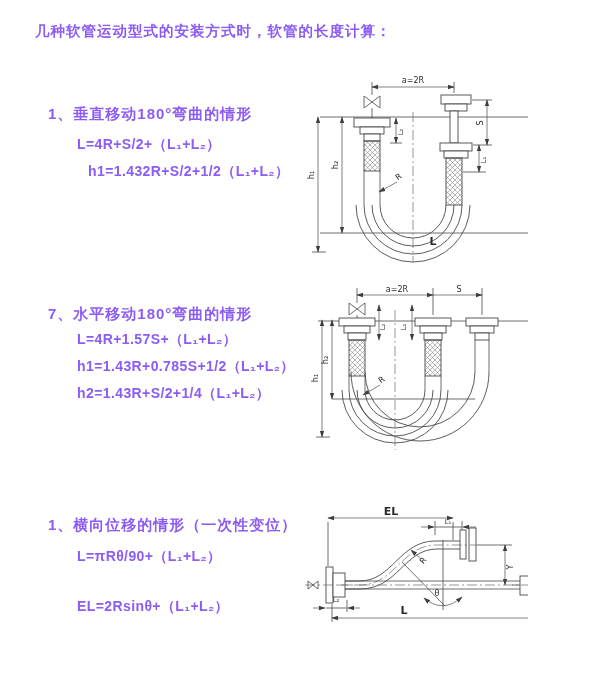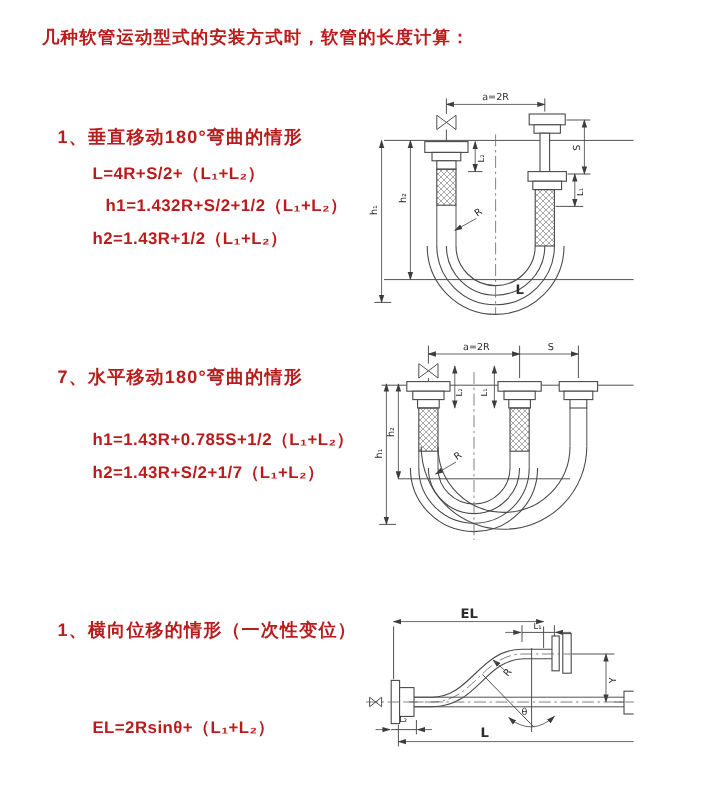--- a/index.html
+++ b/index.html
@@ -1,17 +1,17 @@
 <!DOCTYPE html>
 <html><head>
 <meta charset="utf-8">
 <style>
   html,body{margin:0;padding:0;background:#ffffff;}
   #page{position:relative;width:528px;height:675px;background:#ffffff;overflow:hidden;
-        font-family:"Liberation Sans","DejaVu Sans",sans-serif;color:#b91c1c;}
+        font-family:"Liberation Sans","DejaVu Sans",sans-serif;color:#8b5cf6;}
   .abs{position:absolute;white-space:nowrap;}
   #title{left:35px;top:22px;font-size:14.5px;font-weight:600;letter-spacing:1px;}
   .heading{font-size:15px;font-weight:600;letter-spacing:1px;}
   .formula{font-size:14px;font-weight:700;letter-spacing:0.4px;}
   #h1{left:48px;top:105px;text-align:right;} #f1a{left:77px;top:136px;} #f1b{left:88px;top:163px;} #f1c{left:77px;top:190px;}
   #h2{left:48px;top:305px;} #f2a{left:77px;top:331px;} #f2b{left:77px;top:358px;} #f2c{left:77px;top:385px;}
   #h3{left:48px;top:516px;} #f3a{left:77px;top:548px;} #f3b{left:77px;top:573px;} #f3c{left:77px;top:598px;}
   svg#diagrams{position:absolute;left:0;top:0;}
   svg line, svg path.ln{stroke:#4a4a4a;stroke-width:0.8;fill:none;}
   svg path.part, svg rect.part{fill:#ffffff;stroke:#474747;stroke-width:0.9;}
@@ -25,27 +25,28 @@
 </style>
 </head>
 <body>
 
 <div id="page">
   <div id="title" class="abs">几种软管运动型式的安装方式时，软管的长度计算：</div>
 
   <div id="h1" class="abs heading">1、垂直移动180°弯曲的情形</div>
   <div id="f1a" class="abs formula">L=4R+S/2+（L₁+L₂）</div>
   <div id="f1b" class="abs formula">h1=1.432R+S/2+1/2（L₁+L₂）</div>
-  <div id="f1c" class="abs formula">h2=1.43R+1/2（L₁+L₂）</div>
 
   <div id="h2" class="abs heading">7、水平移动180°弯曲的情形</div>
+  <div id="f2a" class="abs formula">L=4R+1.57S+（L₁+L₂）</div>
   <div id="f2b" class="abs formula">h1=1.43R+0.785S+1/2（L₁+L₂）</div>
-  <div id="f2c" class="abs formula">h2=1.43R+S/2+1/7（L₁+L₂）</div>
+  <div id="f2c" class="abs formula">h2=1.43R+S/2+1/4（L₁+L₂）</div>
 
   <div id="h3" class="abs heading">1、横向位移的情形（一次性变位）</div>
+  <div id="f3a" class="abs formula">L=πRθ/90+（L₁+L₂）</div>
   <div id="f3c" class="abs formula">EL=2Rsinθ+（L₁+L₂）</div>
 
   <svg id="diagrams" width="600" height="675" viewBox="0 0 600 675">
     <defs>
       <pattern id="braidpat" width="5" height="5" patternUnits="userSpaceOnUse">
         <path d="M0,5 L5,0 M0,0 L5,5" stroke="#8a8a8a" stroke-width="0.6" fill="none"></path>
       </pattern>
       <marker id="arw" viewBox="0 0 10 10" refX="9" refY="5" markerWidth="7" markerHeight="7" markerUnits="userSpaceOnUse" orient="auto-start-reverse">
         <path d="M0,1.8 L10,5 L0,8.2 z" fill="#3d3d3d"></path>
       </marker>

